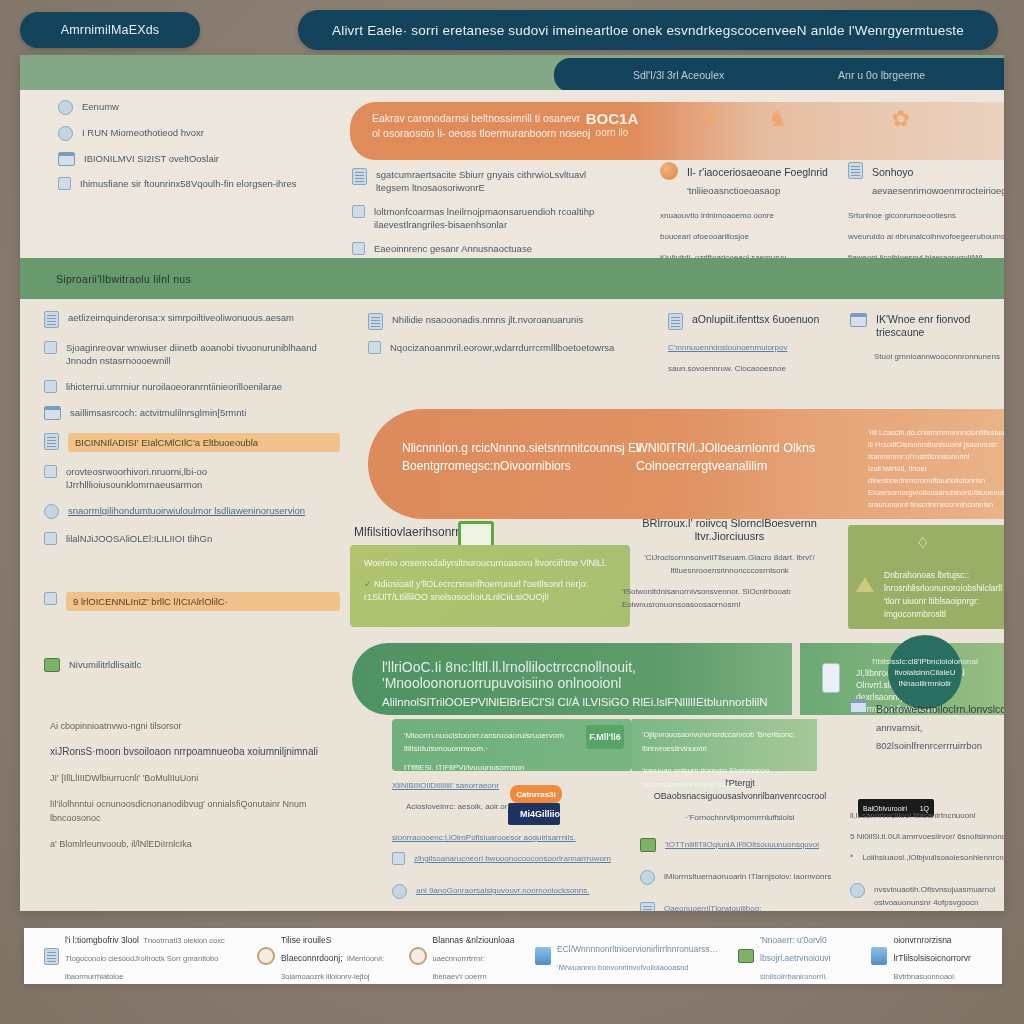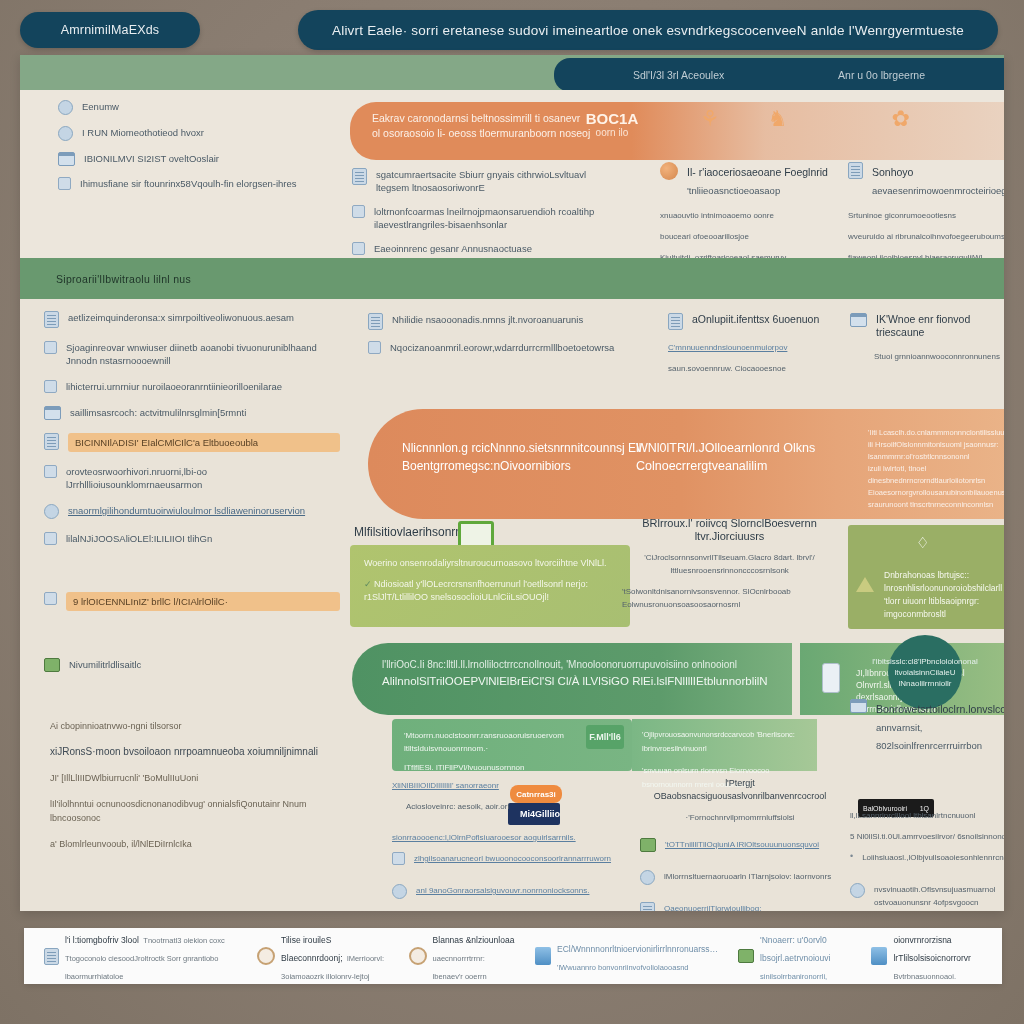--- a/index.html
+++ b/index.html
@@ -198,21 +198,21 @@
 
   
   .pill-green {
     position: absolute; left: 2px; top: 344px;
     width: 440px; height: 72px;
     background: linear-gradient(90deg, #4f9263 0%, #5d9b6b 70%, #7bb07e 100%);
     border-radius: 36px 0 0 36px;
     color: #f0f7f1;
     padding: 16px 0 0 30px;
   }
-  .pill-green .p1 { font-size: 10px; opacity: .9; }
+  .pill-green .p1 { font-size: 14px; opacity: .9; }
   .pill-green .p2 { font-size: 11.5px; margin-top: 5px; }
 
   .pill-green2 {
     position: absolute; left: 450px; top: 344px;
     width: 220px; height: 72px;
     background: linear-gradient(90deg, #6aa873 0%, #9bbf84 100%);
     color: #f2f7ef; font-size: 8.5px; line-height: 12px;
     padding: 24px 10px 0 56px;
   }
   .pill-green2 .ph {

